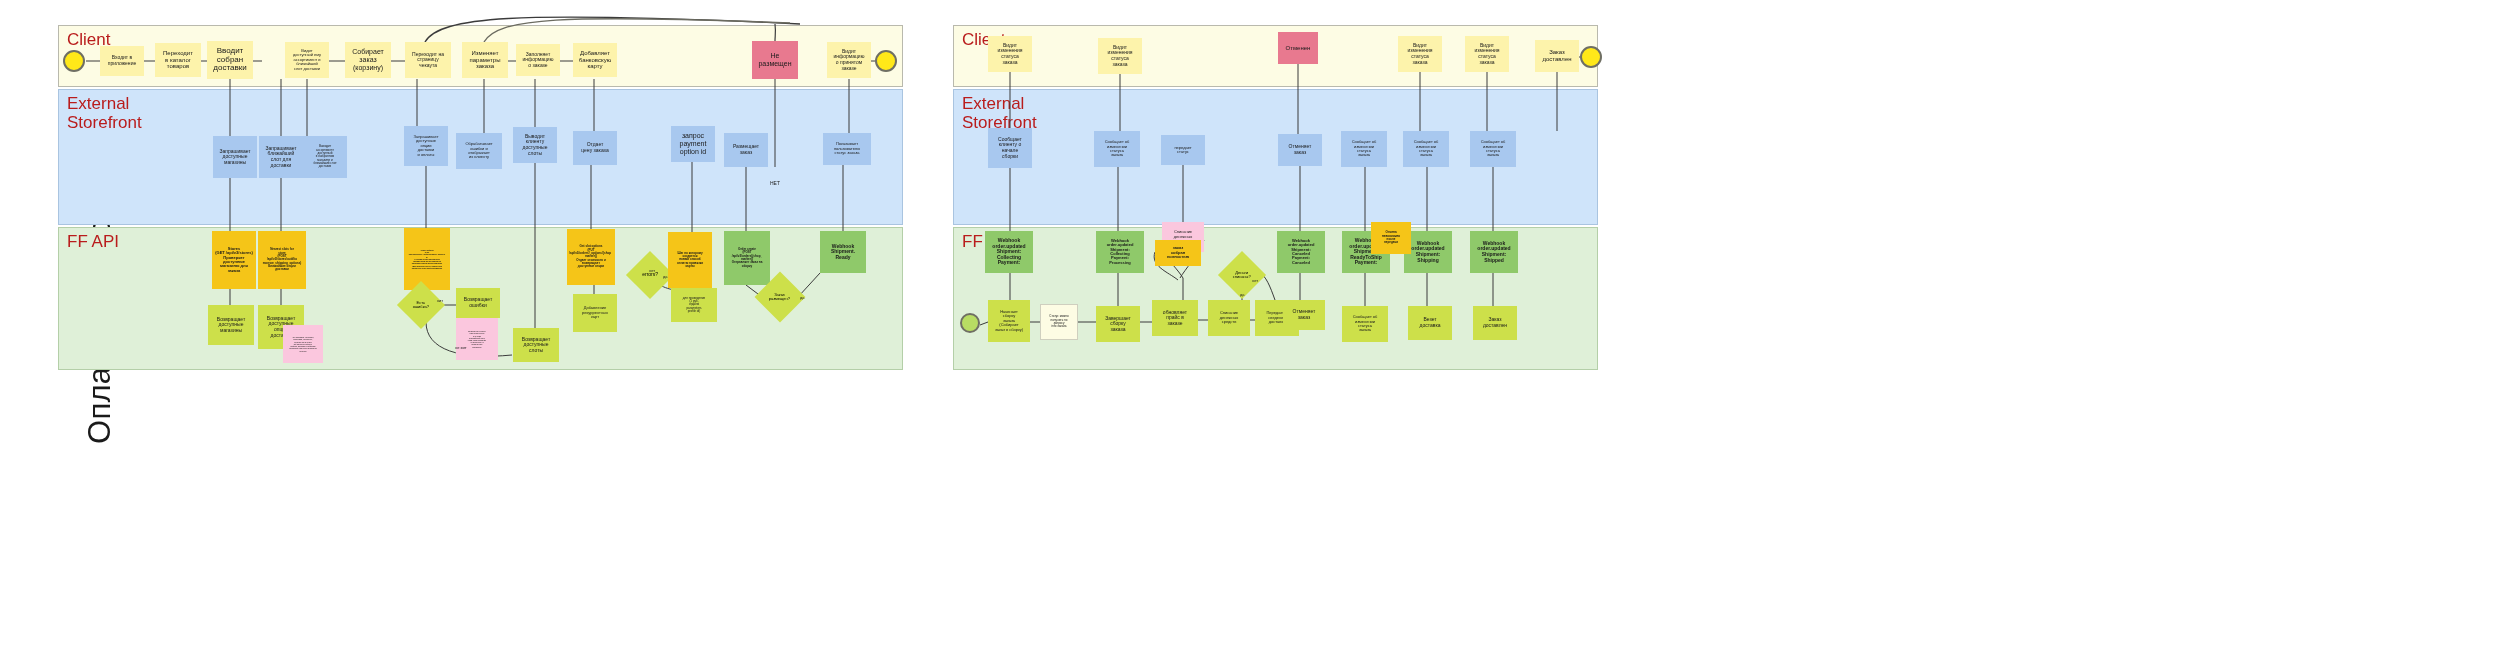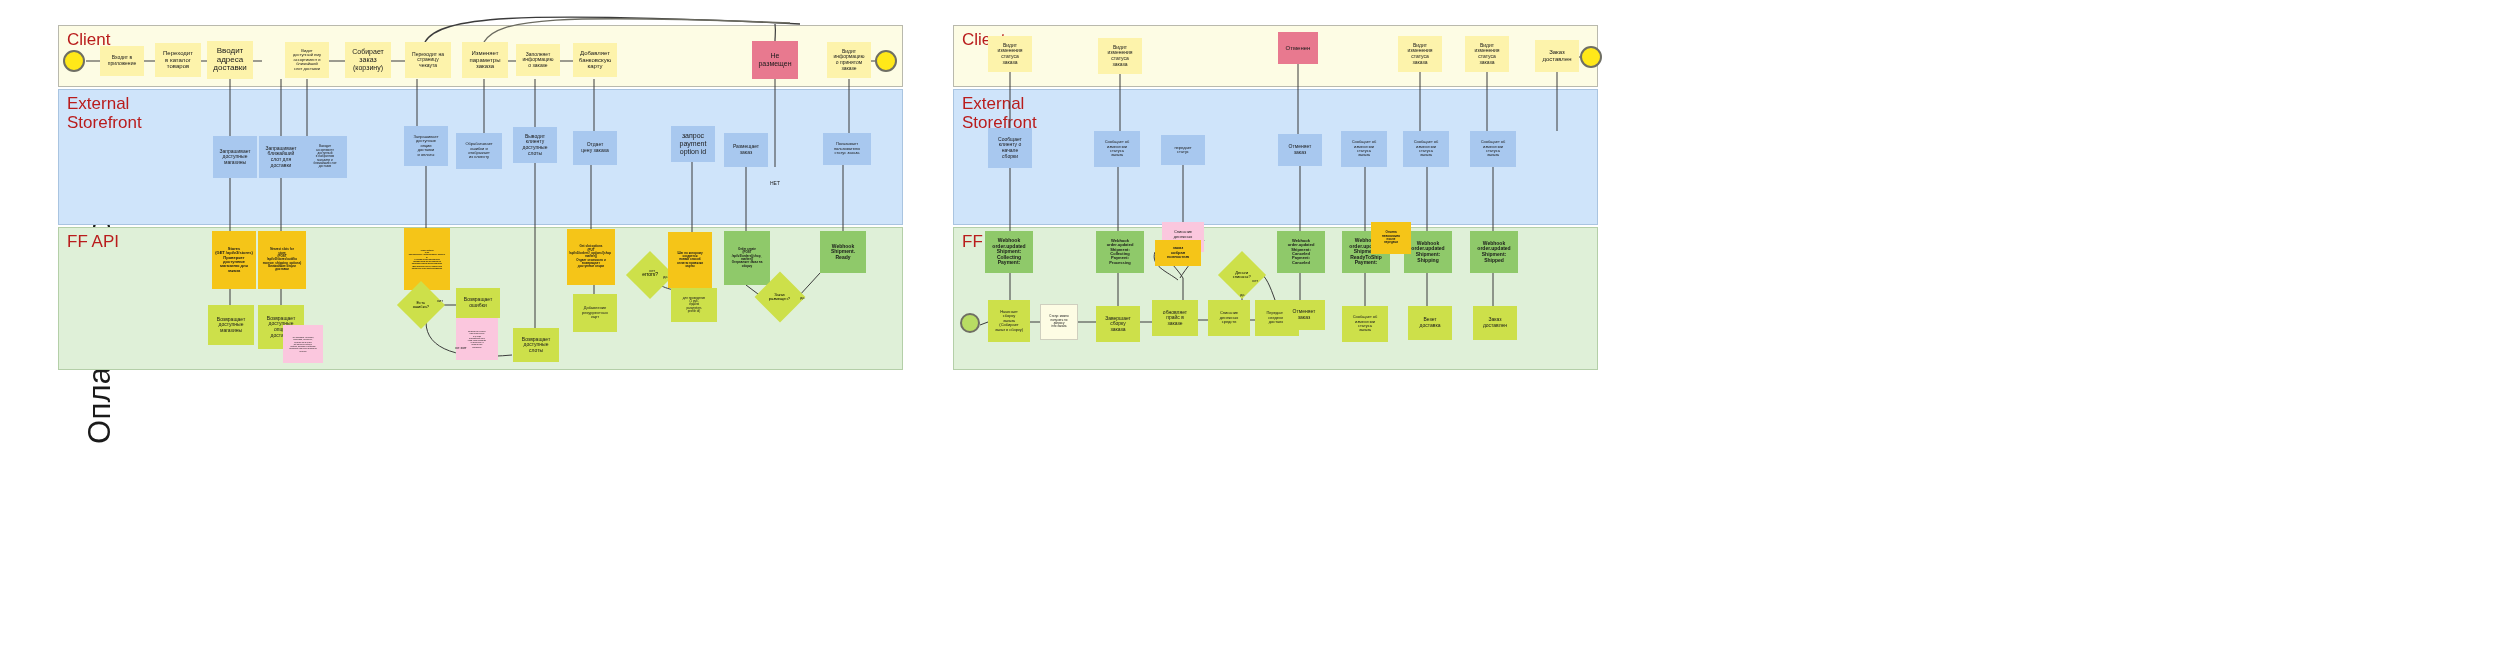--- a/index.html
+++ b/index.html
@@ -124,21 +124,21 @@
     <div class="circle" style="left:63px;top:50px;width:22px;height:22px;"></div>
     <div class="circle" style="left:875px;top:50px;width:22px;height:22px;"></div>
 
     <div id="cn-l">
         <div class="node n-yellow" style="left: 100px; top: 46px; width: 44px; height: 30px; font-size: 5px;">Входит в
 приложение</div>
         <div class="node n-yellow" style="left: 155px; top: 43px; width: 46px; height: 34px; font-size: 6px;">Переходит
 в каталог
 товаров</div>
         <div class="node n-yellow" style="left: 207px; top: 41px; width: 46px; height: 38px; font-size: 8px;">Вводит
-адреса
+собран
 доставки</div>
         <div class="node n-yellow" style="left: 285px; top: 42px; width: 44px; height: 36px; font-size: 4px;">Видит
 доступный ему
 ассортимент и
 ближайший
 слот доставки</div>
         <div class="node n-yellow" style="left: 345px; top: 42px; width: 46px; height: 36px; font-size: 7px;">Собирает
 заказ
 (корзину)</div>
         <div class="node n-yellow" style="left: 405px; top: 42px; width: 46px; height: 36px; font-size: 5px;">Переходит на

